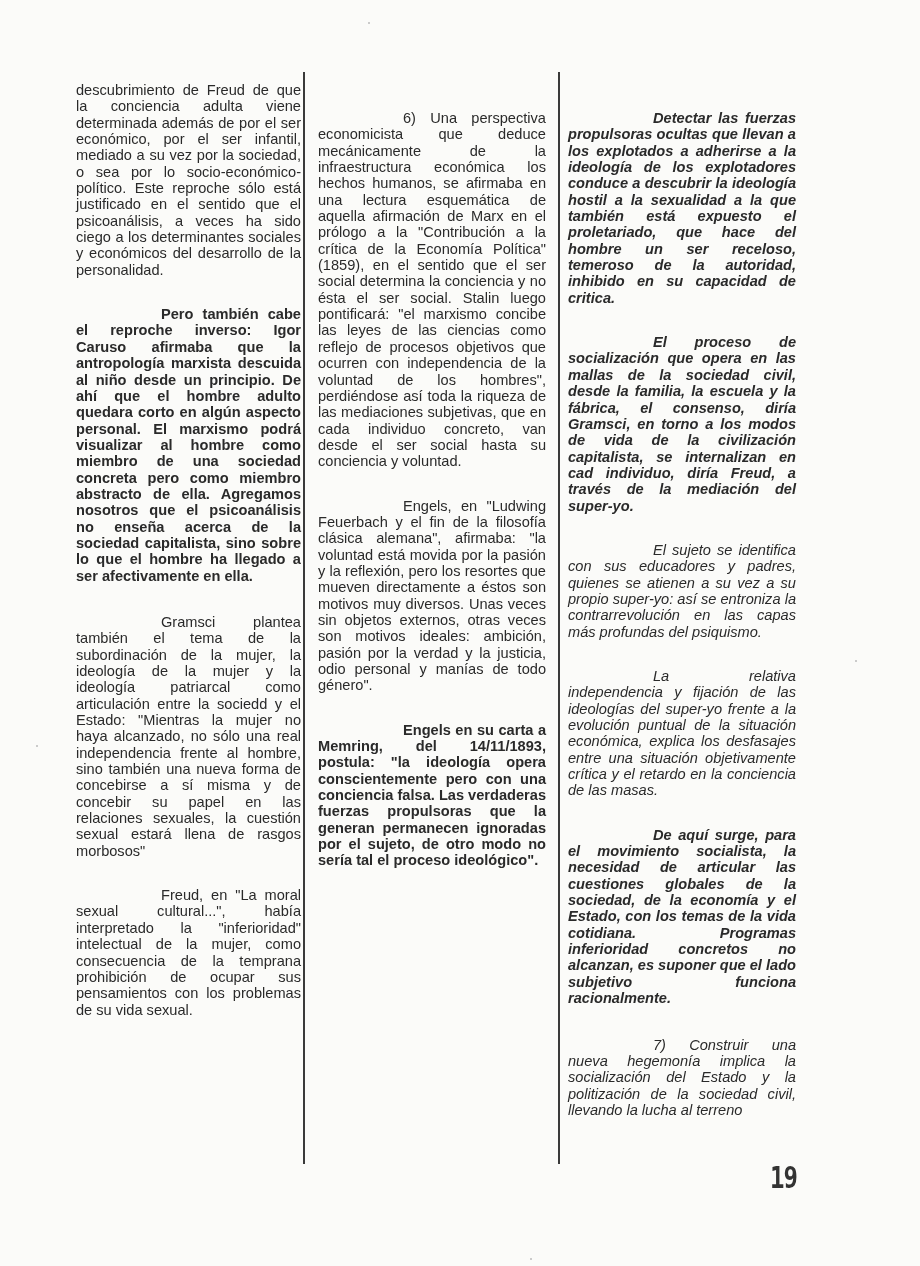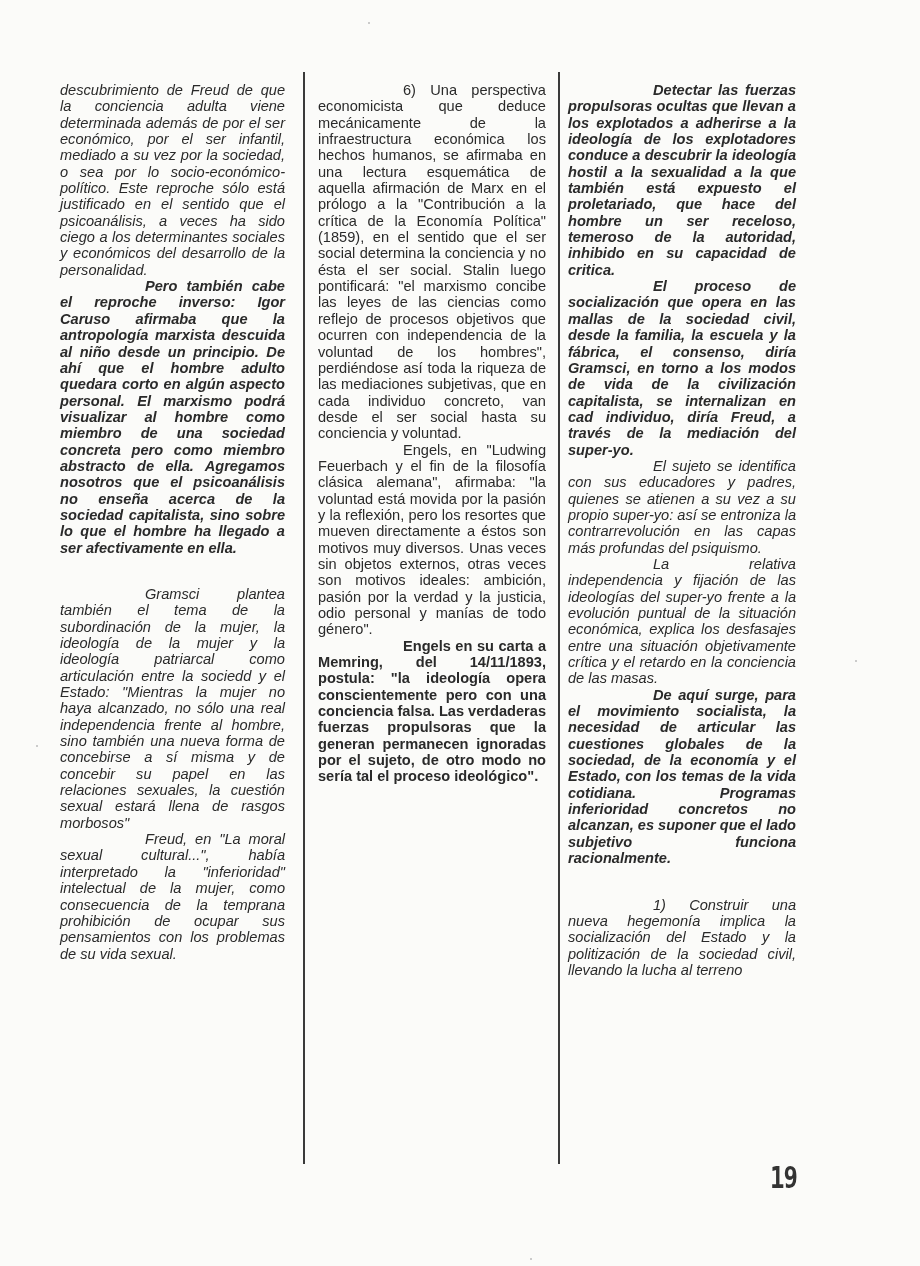--- a/index.html
+++ b/index.html
@@ -12,25 +12,25 @@
   }
   .col {
     position: absolute;
     top: 82px;
     width: 225px;
     font-size: 14.6px;
     line-height: 16.35px;
     text-align: justify;
     hyphens: none;
   }
-  #col1 { left: 60px; font-style: italic; }
+  #col1 { left: 76px; }
   #col2 { left: 318px; width: 228px; }
   #col3 { left: 568px; width: 228px; top: 82px; font-style: italic; }
   .col p { margin: 0; }
-  .col p.indent { text-indent: 85px; }
+  .col p.indent { text-indent: 85px; margin-top: 28px; }
   .col p.gap { margin-top: 30px; }
   .col p.gap2 { margin-top: 30px; }
   .b { font-weight: bold; }
   .rule {
     position: absolute; top: 72px; width: 2px; height: 1092px;
     background: #3a3a3a;
   }
   #rule1 { left: 303px; }
   #rule2 { left: 558px; }
   #pagenum {
@@ -61,21 +61,21 @@
 </div>
 
 <div id="rule2" class="rule"></div>
 
 <div id="col3" class="col">
   <p class="indent b">Detectar las fuerzas propulsoras ocultas que llevan a los explotados a adherirse a la ideología de los explotadores conduce a descubrir la ideología hostil a la sexualidad a la que también está expuesto el proletariado, que hace del hombre un ser receloso, temeroso de la autoridad, inhibido en su capacidad de critica.</p>
   <p class="indent b">El proceso de socialización que opera en las mallas de la sociedad civil, desde la familia, la escuela y la fábrica, el consenso, diría Gramsci, en torno a los modos de vida de la civilización capitalista, se internalizan en cad individuo, diría Freud, a través de la mediación del super-yo.</p>
   <p class="indent">El sujeto se identifica con sus educadores y padres, quienes se atienen a su vez a su propio super-yo: así se entroniza la contrarrevolución en las capas más profundas del psiquismo.</p>
   <p class="indent">La relativa independencia y fijación de las ideologías del super-yo frente a la evolución puntual de la situación económica, explica los desfasajes entre una situación objetivamente crítica y el retardo en la conciencia de las masas.</p>
   <p class="indent b">De aquí surge, para el movimiento socialista, la necesidad de articular las cuestiones globales de la sociedad, de la economía y el Estado, con los temas de la vida cotidiana. Programas inferioridad concretos no alcanzan, es suponer que el lado subjetivo funciona racionalmente.</p>
-  <p class="indent gap2">1) Construir una nueva hegemonía implica la socialización del Estado y la politización de la sociedad civil, llevando la lucha al terreno</p>
+  <p class="indent gap2">7) Construir una nueva hegemonía implica la socialización del Estado y la politización de la sociedad civil, llevando la lucha al terreno</p>
 </div>
 
 <div id="pagenum">19</div>
 
 <div class="speck" style="left:368px;top:22px;"></div>
 <div class="speck" style="left:36px;top:745px;"></div>
 <div class="speck" style="left:855px;top:660px;"></div>
 <div class="speck" style="left:530px;top:1258px;"></div>
 
 </body></html>

